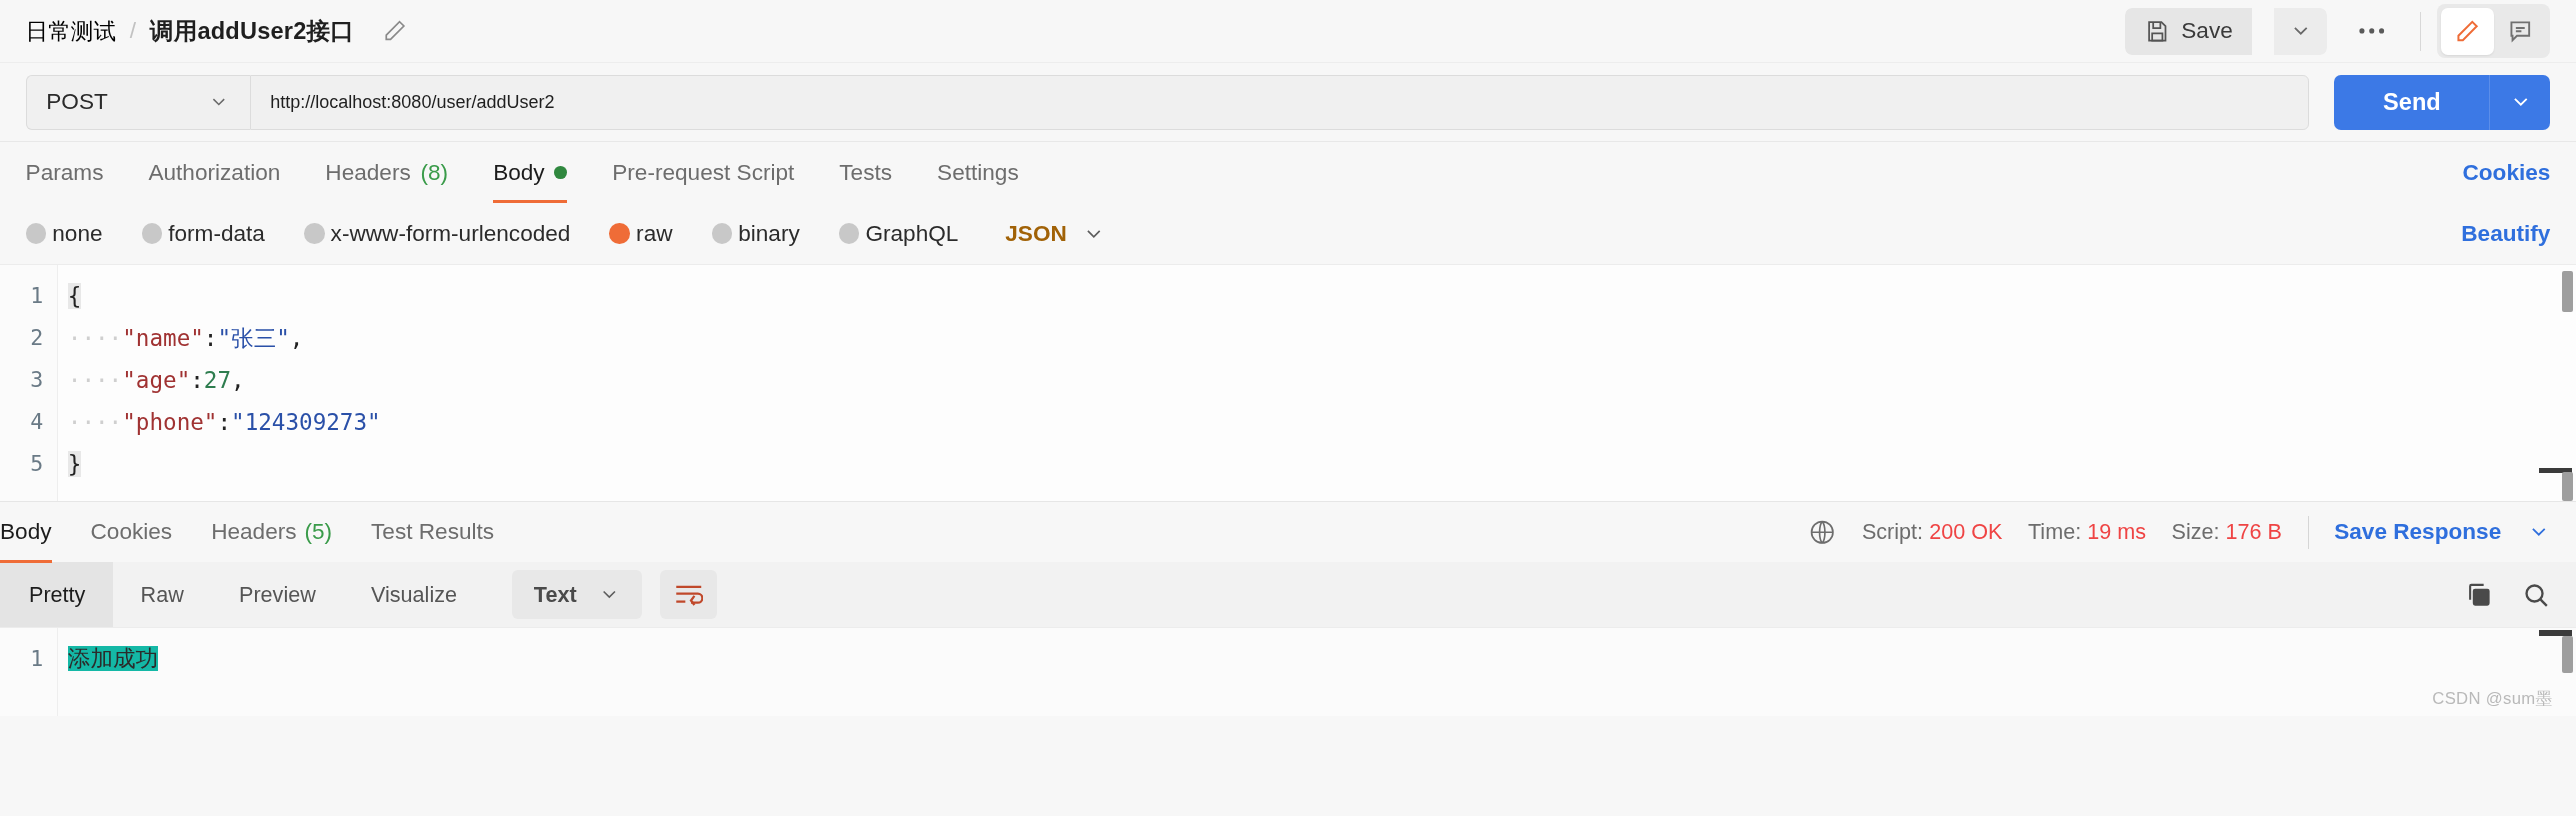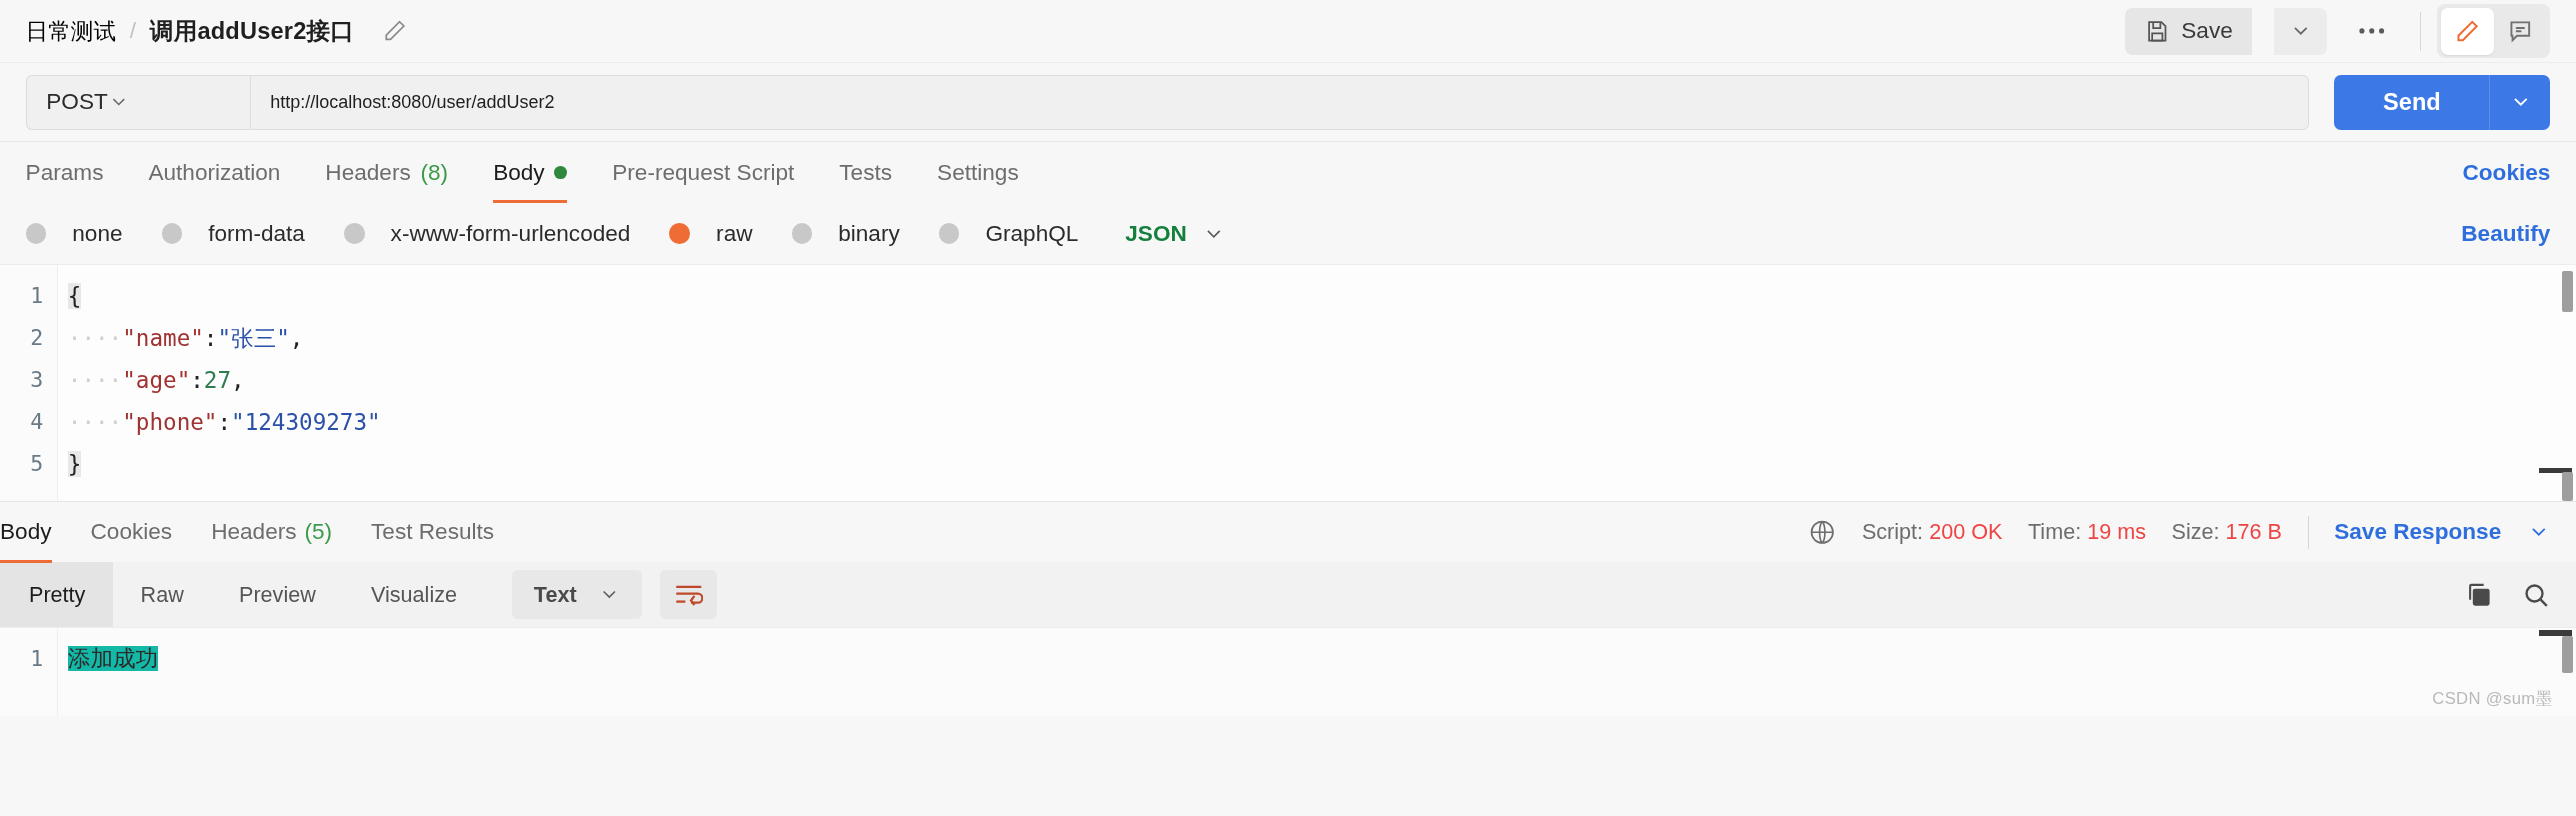--- a/index.html
+++ b/index.html
@@ -46,21 +46,21 @@
   .icon-sq { width: 53px; height: 47px; display:flex; align-items:center; justify-content:center; border-radius:6.9px; cursor:pointer; }
   .icon-sq.active { background: #ffffff; box-shadow: 0 1px 2px rgba(0,0,0,.08); }
 
   
   .urlbar {
     height: 79px; display: flex; align-items: center;
     padding: 11.8px 25.6px; gap: 0; background: #f7f7f7;
     border-bottom: 1px solid #e8e8e8;
   }
   .method-sel {
-    display:flex; align-items:center; justify-content:flex-start;
+    display:flex; align-items:center; justify-content:space-between;
     width: 224px; height: 55px; padding: 0 19.7px;
     background: #f0f0f0; border: 1px solid #dcdcdc; border-right: none;
     border-top-left-radius: 5.9px; border-bottom-left-radius: 5.9px;
     font-size: 22.6px; color: #2b2b2b; cursor: pointer;
   }
   .url-input {
     flex: 1; height: 55px; padding: 0 19.7px; font-size: 18px;
     background: #f0f0f0; border: 1px solid #dcdcdc;
     border-top-right-radius: 5.9px; border-bottom-right-radius: 5.9px;
     display: flex; align-items: center; color: #1f1f1f; cursor: text;
@@ -91,25 +91,25 @@
   .rtab.active::after {
     content:""; position:absolute; left:0; right:0; bottom:0; height:3px; background:#ef6c37;
   }
   .cnt { color: #3a9b4a; }
   .gdot { width: 12.8px; height: 12.8px; border-radius: 50%; background: #30883f; display:inline-block; }
   .link-blue { color: #2f6fdd; font-size: 22.6px; font-weight: bold; cursor: pointer; }
   .tabs-right { margin-left: auto; }
 
   
   .btype-row { height: 61px; display: flex; align-items: center; padding: 0 25.6px; background:#f7f7f7; }
-  .radio-item { display:flex; align-items:center; gap: 26px; margin-right: 39px; cursor:pointer; font-size: 22.6px; color:#2b2b2b; }
+  .radio-item { display:flex; align-items:center; gap: 6px; margin-right: 39px; cursor:pointer; font-size: 22.6px; color:#2b2b2b; }
   .rdot { width: 20.7px; height: 20.7px; border-radius: 50%; background:#c8c8c8; flex: none; }
   .rdot.on { background:#ef6c37; }
   .json-sel { display:flex; align-items:center; gap:15.7px; margin-left: 7.9px; cursor:pointer; }
-  .json-sel .lbl { color:#15803d; font-size:22.6px; font-weight:bold; }
+  .json-sel .lbl { color:#a16207; font-size:22.6px; font-weight:bold; }
 
   
   .editor-wrap { position: relative; background: #fbfbfb; border-top: 1px solid #ececec; height: 237px; }
   .editor { display: flex; height: 100%; position: relative; }
   .gutter {
     width: 57px; padding-top: 9.8px; text-align: right; flex: none;
     font-family: "DejaVu Sans Mono", monospace; font-size: 21.6px; color: #6a7a86; background:#fbfbfb;
   }
   .gutter div { height: 42px; line-height: 42px; padding-right: 13.8px; }
   .code {

